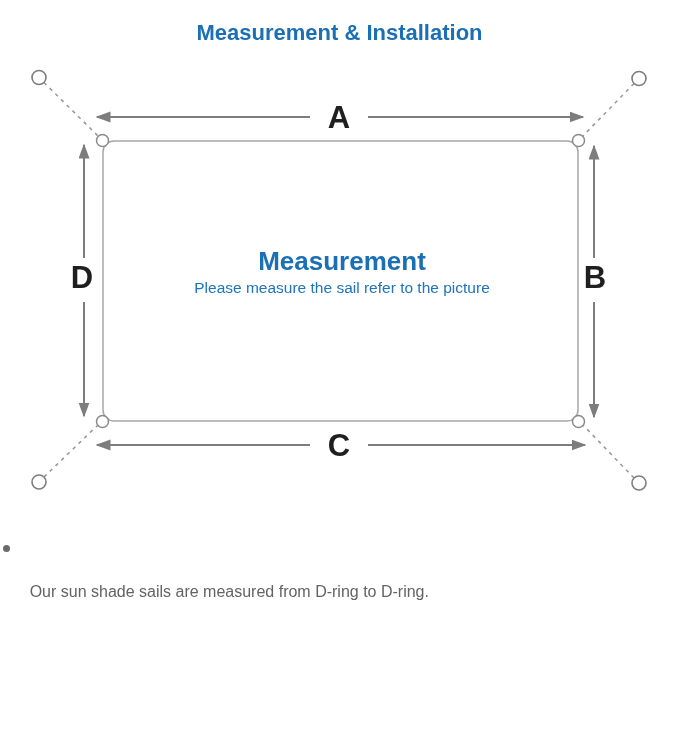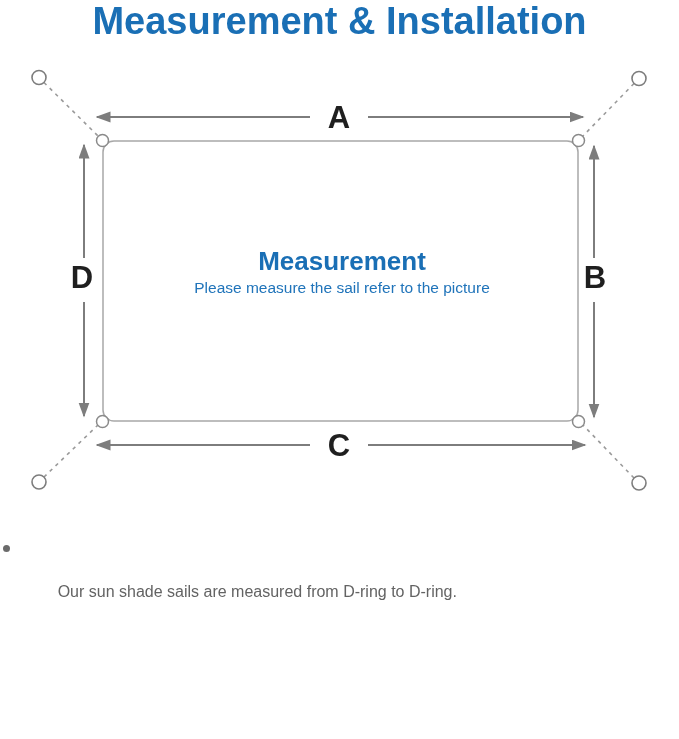--- a/index.html
+++ b/index.html
@@ -11,40 +11,40 @@
     --dash-gray:#9a9a9a;
     --text-gray:#636363;
     --label-black:#1f1f1f;
   }
   html,body{margin:0;padding:0;background:#fff;}
   .page{
     position:relative;width:679px;height:739px;background:#fff;overflow:hidden;
     font-family:"Liberation Sans","DejaVu Sans",sans-serif;
   }
   .page-title{
-    position:absolute;top:0;left:0;width:679px;height:42px;line-height:42px;
-    text-align:center;font-size:38px;font-weight:700;color:var(--title-blue);
+    position:absolute;top:12px;left:0;width:679px;height:42px;line-height:42px;
+    text-align:center;font-size:22px;font-weight:700;color:var(--title-blue);
     letter-spacing:0px;
   }
   .diagram{position:absolute;top:55px;left:0;}
   .arrow-line{stroke:var(--line-gray);stroke-width:2;fill:none;}
   .rect-outline{fill:#fff;stroke:var(--rect-border);stroke-width:1.5;}
   .anchor-ring{fill:#fff;stroke:var(--line-gray);stroke-width:1.6;}
   .corner-ring{fill:#fff;stroke:var(--ring-gray);stroke-width:1.5;}
   .rope-dash{stroke:var(--dash-gray);stroke-width:1.6;stroke-dasharray:3.5 4.5;fill:none;}
   .dim-label{font-family:"Liberation Sans","DejaVu Sans",sans-serif;font-size:31px;font-weight:700;fill:var(--label-black);text-anchor:middle;}
   .center-title{font-family:"Liberation Sans","DejaVu Sans",sans-serif;font-size:26px;font-weight:700;fill:var(--title-blue);text-anchor:middle;}
   .center-subtitle{font-family:"Liberation Sans","DejaVu Sans",sans-serif;font-size:15.5px;fill:var(--subtitle-blue);text-anchor:middle;}
   .arrowhead{fill:var(--line-gray);}
   .notes{
     position:absolute;top:537px;left:0;width:670px;
     list-style:none;margin:0;padding:0;
   }
   .note-item{
-    position:relative;padding-left:31px;margin-bottom:10px;
+    position:relative;padding-left:3px;margin-bottom:10px;
     font-size:16px;line-height:22px;color:var(--text-gray);
     white-space:pre-wrap;
   }
   .bullet-dot{
     position:absolute;left:3px;top:7.5px;width:7px;height:7px;border-radius:50%;
     background:#6b6b6b;
   }
   .note-text{white-space:pre-wrap;}
 </style>
 </head>

